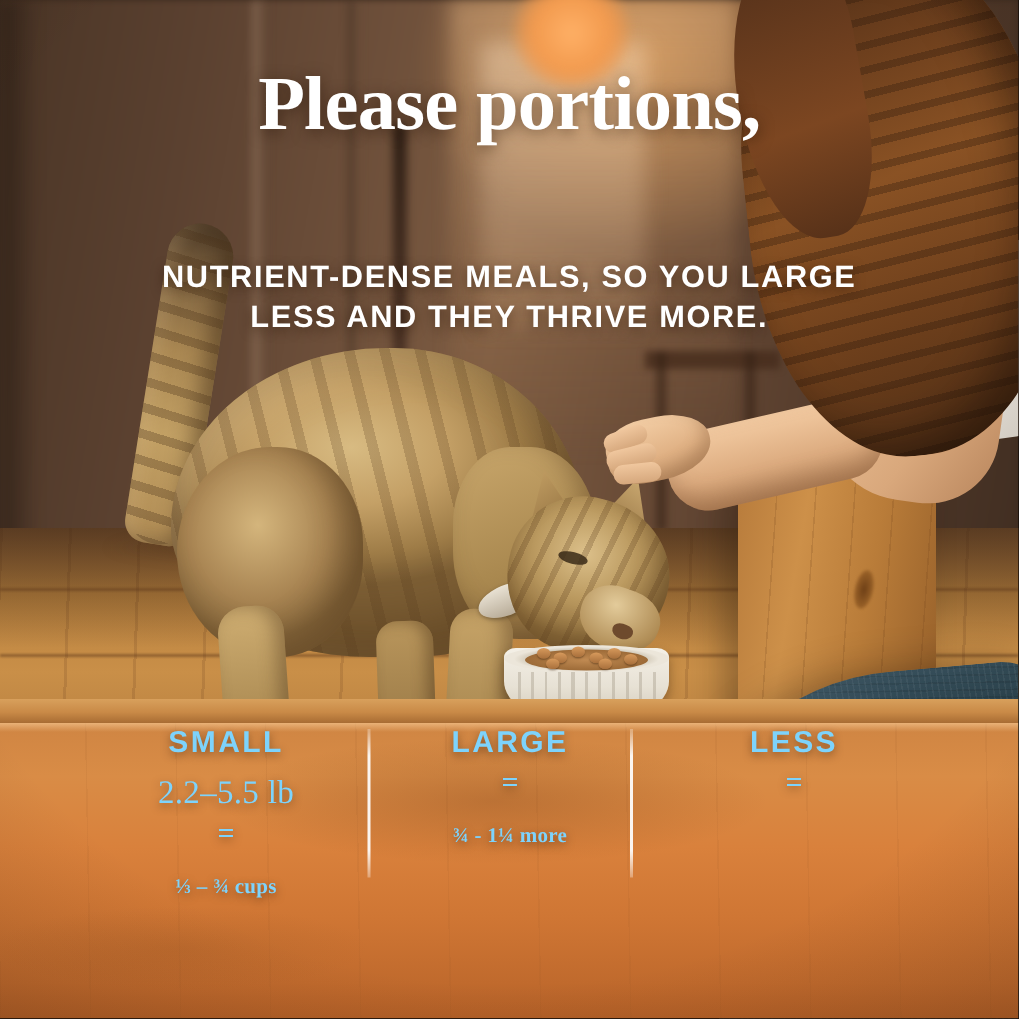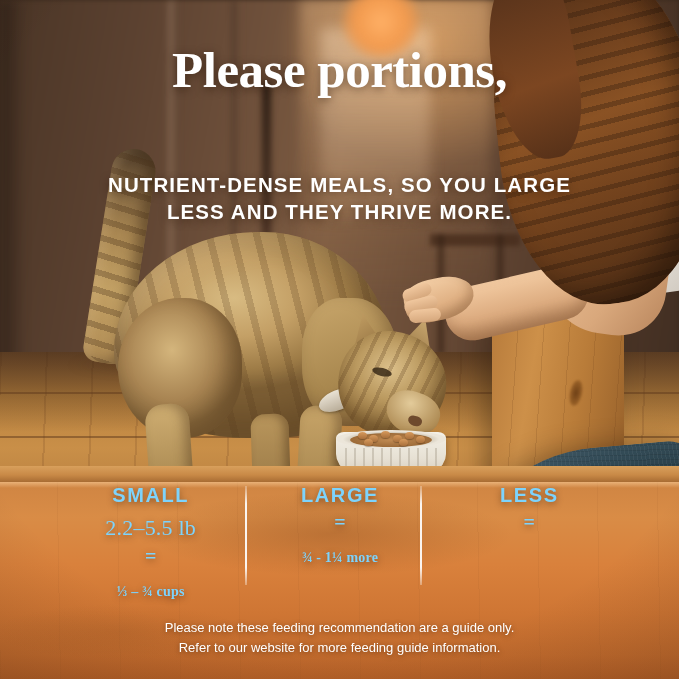--- a/index.html
+++ b/index.html
@@ -499,19 +499,15 @@
 
       <div class="gcol">
         <div class="gsize">LESS</div>
         <div class="geq">=</div>
       </div>
 
       <div class="gdiv d1"></div>
       <div class="gdiv d2"></div>
     </div>
 
-    <div class="footnote">
-      <span>Please note these feeding recommendation are a guide only.</span>
-      <span class="l2">Refer to our website for more feeding guide information.</span>
-    </div>
 
   </div>
 </div>
 
 </body></html>

